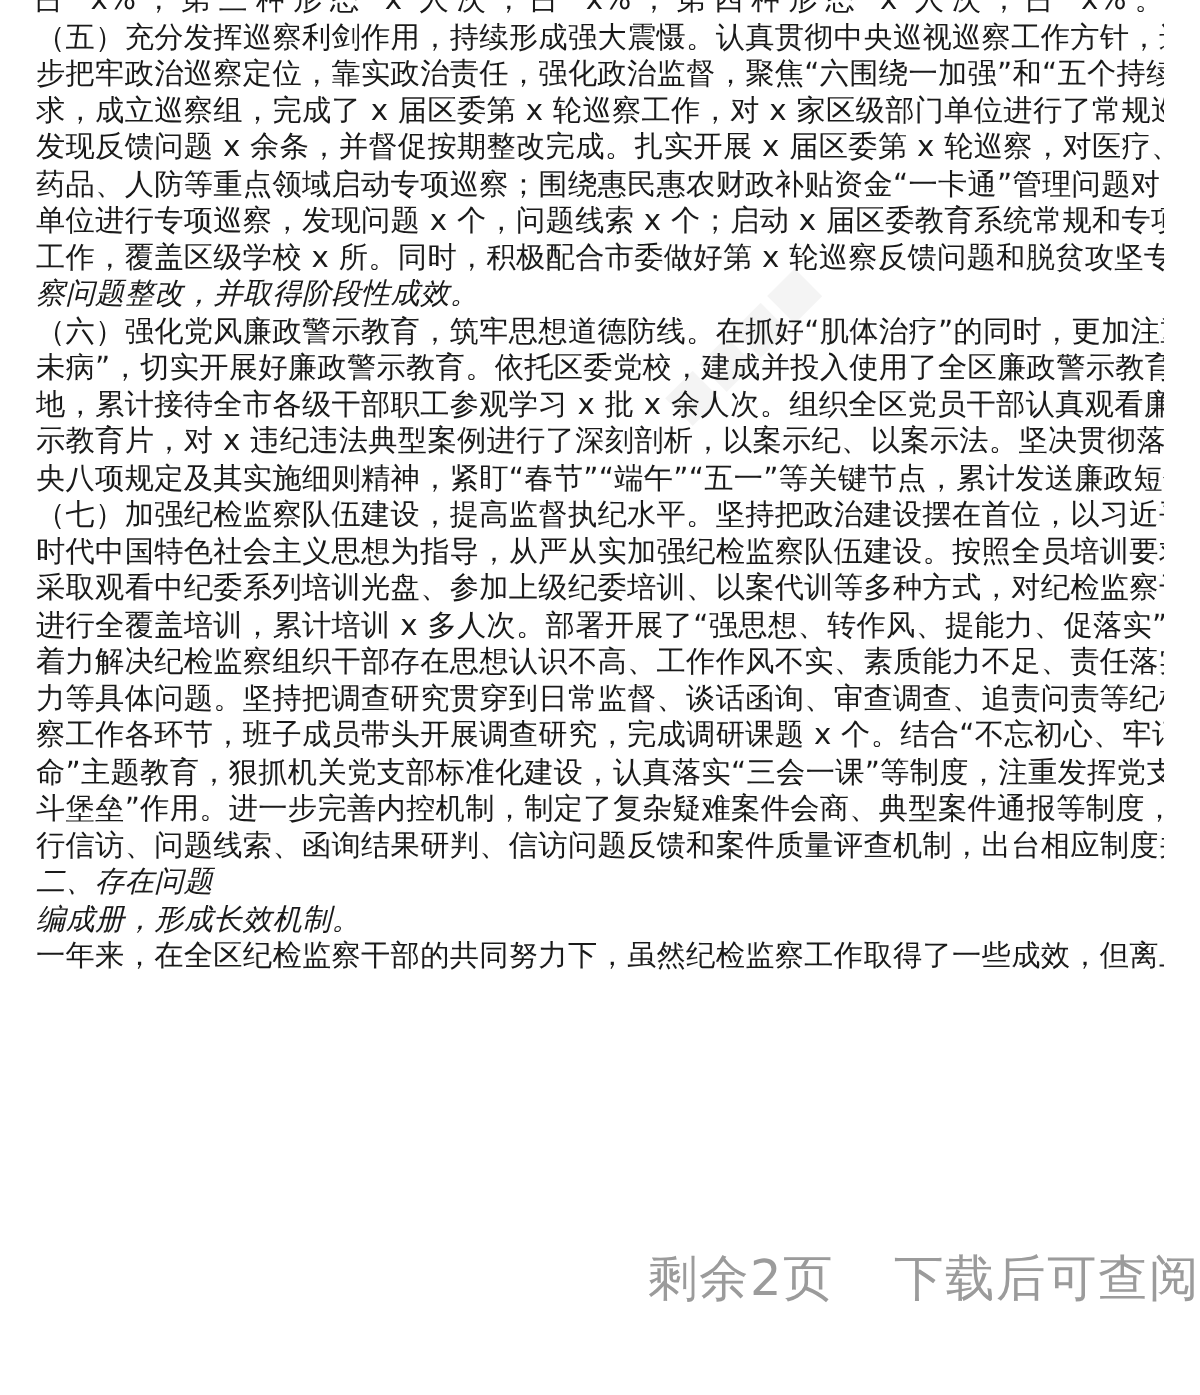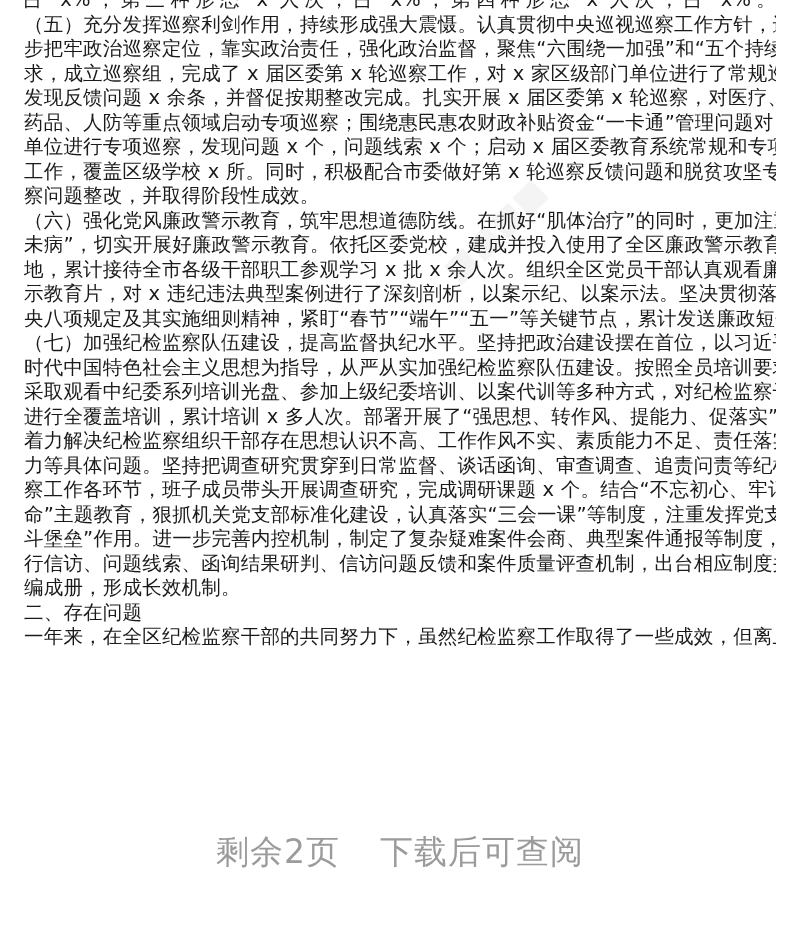--- a/index.html
+++ b/index.html
@@ -29,35 +29,36 @@
     white-space: nowrap;
     overflow: hidden;
     padding-left: 24px;
     width: 752px;
     text-align: justify;
     text-align-last: justify;
     letter-spacing: 0.2px;
   }
   .line.last {
     text-align-last: left;
+    font-style: italic;
   }
   .fade {
     position: absolute;
     left: 0;
     top: 775px;
     width: 800px;
     height: 40px;
     background: linear-gradient(to bottom, rgba(255,255,255,0), rgba(255,255,255,1));
   }
   .more {
     position: absolute;
     left: 0;
     top: 830px;
     width: 800px;
-    text-align: center;
+    text-align: right;
     font-size: 33px;
     color: #9b9b9b;
     letter-spacing: 1px;
   }
   .more span.gap {
     display: inline-block;
     width: 40px;
   }
   .watermark {
     position: absolute;
@@ -89,22 +90,22 @@
   <div class="line">（七）加强纪检监察队伍建设，提高监督执纪水平。坚持把政治建设摆在首位，以习近平新</div>
   <div class="line">时代中国特色社会主义思想为指导，从严从实加强纪检监察队伍建设。按照全员培训要求，</div>
   <div class="line">采取观看中纪委系列培训光盘、参加上级纪委培训、以案代训等多种方式，对纪检监察干部</div>
   <div class="line">进行全覆盖培训，累计培训 x 多人次。部署开展了“强思想、转作风、提能力、促落实”活动，</div>
   <div class="line">着力解决纪检监察组织干部存在思想认识不高、工作作风不实、素质能力不足、责任落实不</div>
   <div class="line">力等具体问题。坚持把调查研究贯穿到日常监督、谈话函询、审查调查、追责问责等纪检监</div>
   <div class="line">察工作各环节，班子成员带头开展调查研究，完成调研课题 x 个。结合“不忘初心、牢记使</div>
   <div class="line">命”主题教育，狠抓机关党支部标准化建设，认真落实“三会一课”等制度，注重发挥党支部“战</div>
   <div class="line">斗堡垒”作用。进一步完善内控机制，制定了复杂疑难案件会商、典型案件通报等制度，实</div>
   <div class="line">行信访、问题线索、函询结果研判、信访问题反馈和案件质量评查机制，出台相应制度并汇</div>
+  <div class="line last">二、存在问题</div>
   <div class="line last">编成册，形成长效机制。</div>
-  <div class="line last">二、存在问题</div>
   <div class="line">一年来，在全区纪检监察干部的共同努力下，虽然纪检监察工作取得了一些成效，但离上级</div>
 </div>
 
 <div class="watermark" style="left:430px; top:210px;">■■■■</div>
 
 <div class="fade"></div>
 
 <div class="more">
   <span>剩余2页</span><span class="gap"></span><span>下载后可查阅</span>
 </div>

